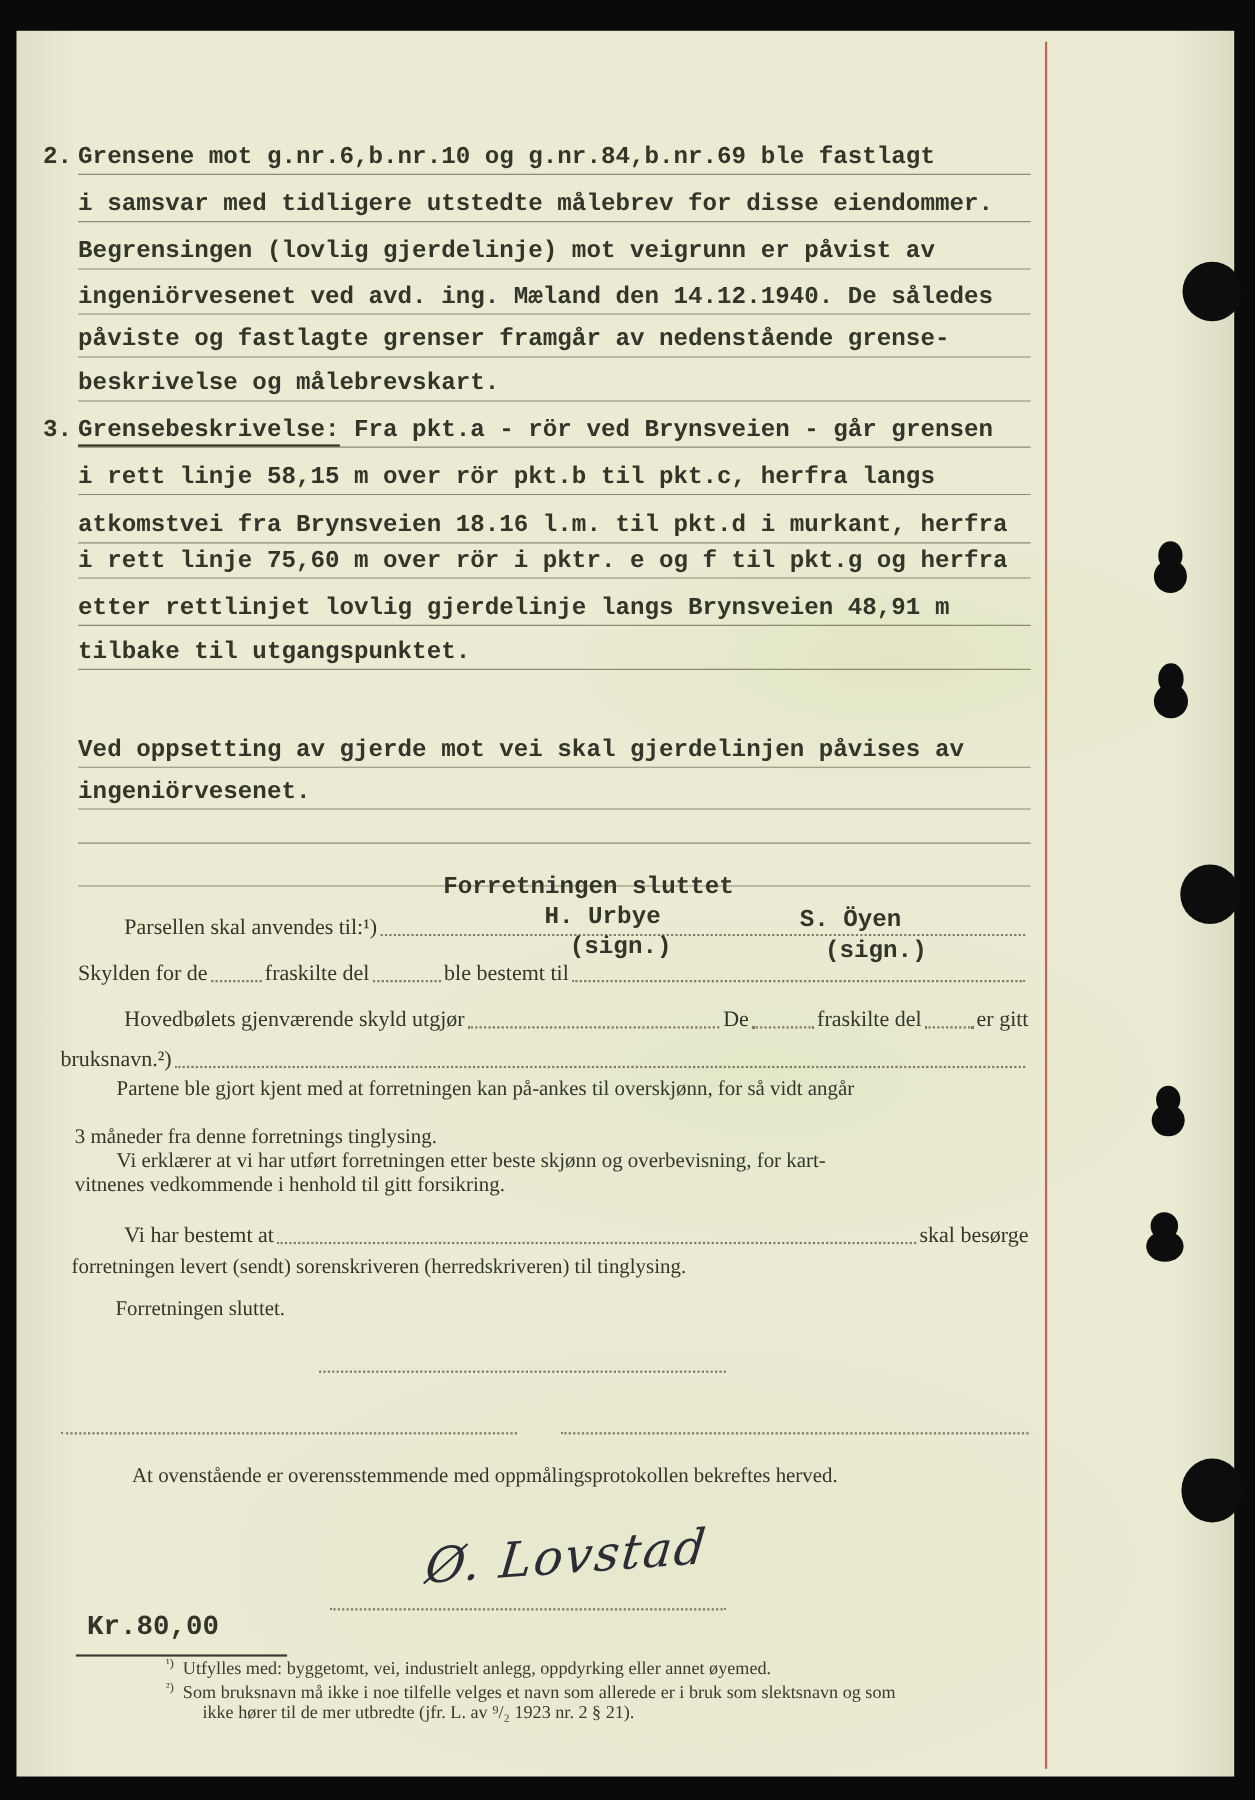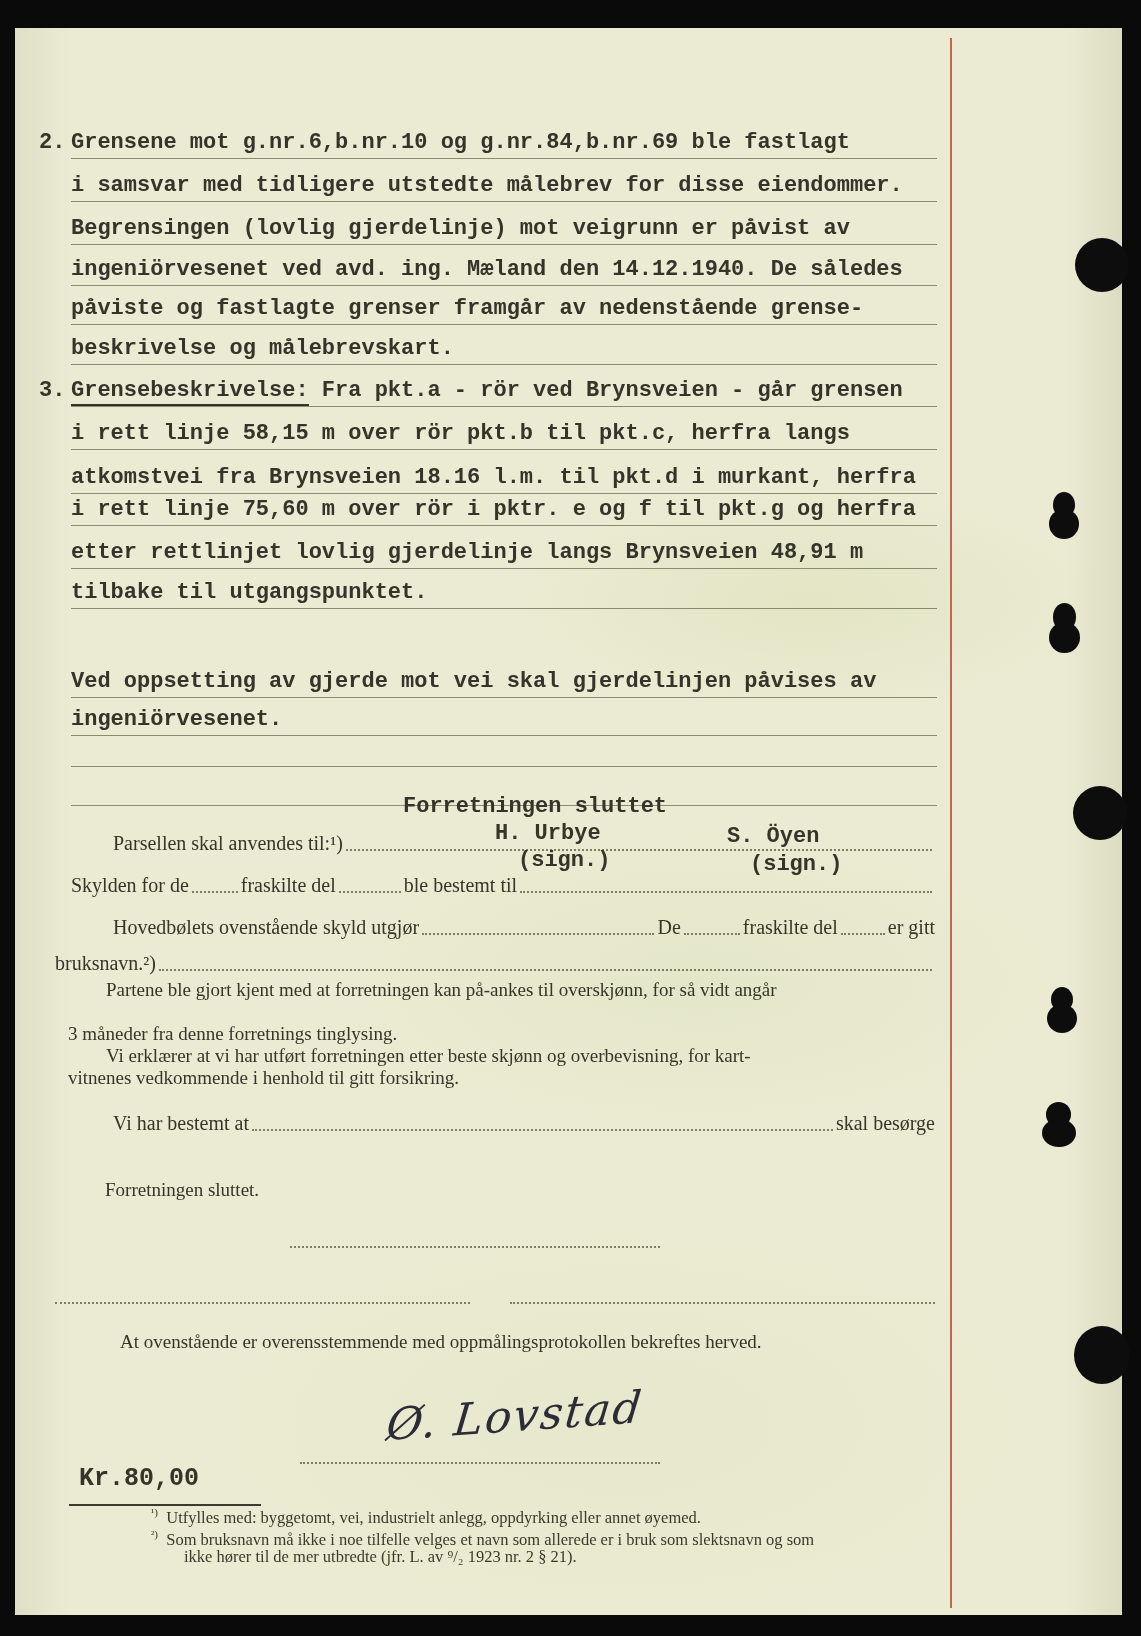--- a/index.html
+++ b/index.html
@@ -97,21 +97,21 @@
   <div class="frow" style="top:842px;left:56px;width:864px">
     <span class="lbl">Skylden for de</span>
     <span class="dots" style="width:46px"></span>
     <span class="lbl">fraskilte del</span>
     <span class="dots" style="width:62px"></span>
     <span class="lbl">ble bestemt til</span>
     <span class="dots grow"></span>
   </div>
 
   <div class="frow" style="top:884px;left:98px;width:822px">
-    <span class="lbl">Hovedbølets ovenstående skyld utgjør</span>
+    <span class="lbl">Hovedbølets gjenværende skyld utgjør</span>
     <span class="dots grow"></span>
     <span class="lbl">De</span>
     <span class="dots" style="width:56px"></span>
     <span class="lbl">fraskilte del</span>
     <span class="dots" style="width:44px"></span>
     <span class="lbl">er gitt</span>
   </div>
 
   <div class="frow" style="top:920px;left:40px;width:880px">
     <span class="lbl">bruksnavn.²)</span>
@@ -121,20 +121,21 @@
   <div class="pline" style="left:53px;top:950px;padding-left:38px">Partene ble gjort kjent med at forretningen kan på-ankes til overskjønn, for så vidt angår</div>
   <div class="pline" style="left:53px;top:994px">3 måneder fra denne forretnings tinglysing.</div>
   <div class="pline" style="left:53px;top:1016px;padding-left:38px">Vi erklærer at vi har utført forretningen etter beste skjønn og overbevisning, for kart-</div>
   <div class="pline" style="left:53px;top:1038px">vitnenes vedkommende i henhold til gitt forsikring.</div>
 
   <div class="frow" style="top:1080px;left:98px;width:822px">
     <span class="lbl">Vi har bestemt at</span>
     <span class="dots grow"></span>
     <span class="lbl">skal besørge</span>
   </div>
+  <div class="pline" style="left:50px;top:1112px">forretningen levert (sendt) sorenskriveren (herredskriveren) til tinglysing.</div>
   <div class="pline" style="left:90px;top:1150px">Forretningen sluttet.</div>
 
   <div class="dotline" style="left:275px;top:1218px;width:370px"></div>
   <div class="dotline" style="left:40px;top:1274px;width:415px"></div>
   <div class="dotline" style="left:495px;top:1274px;width:425px"></div>
 
   <div class="pline" style="left:105px;top:1302px">At ovenstående er overensstemmende med oppmålingsprotokollen bekreftes herved.</div>
 
   <div class="sig">Ø. Lovstad</div>
   <div class="dotline" style="left:285px;top:1434px;width:360px"></div>

